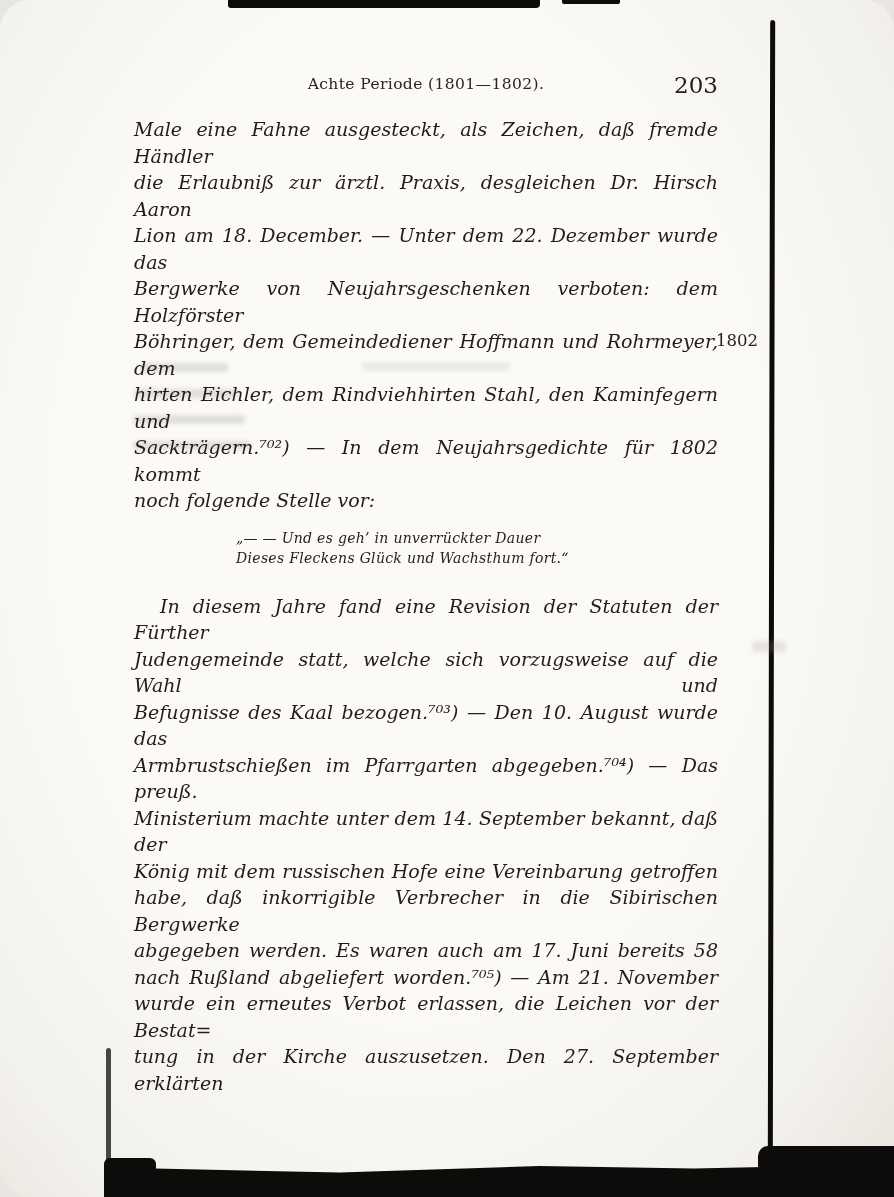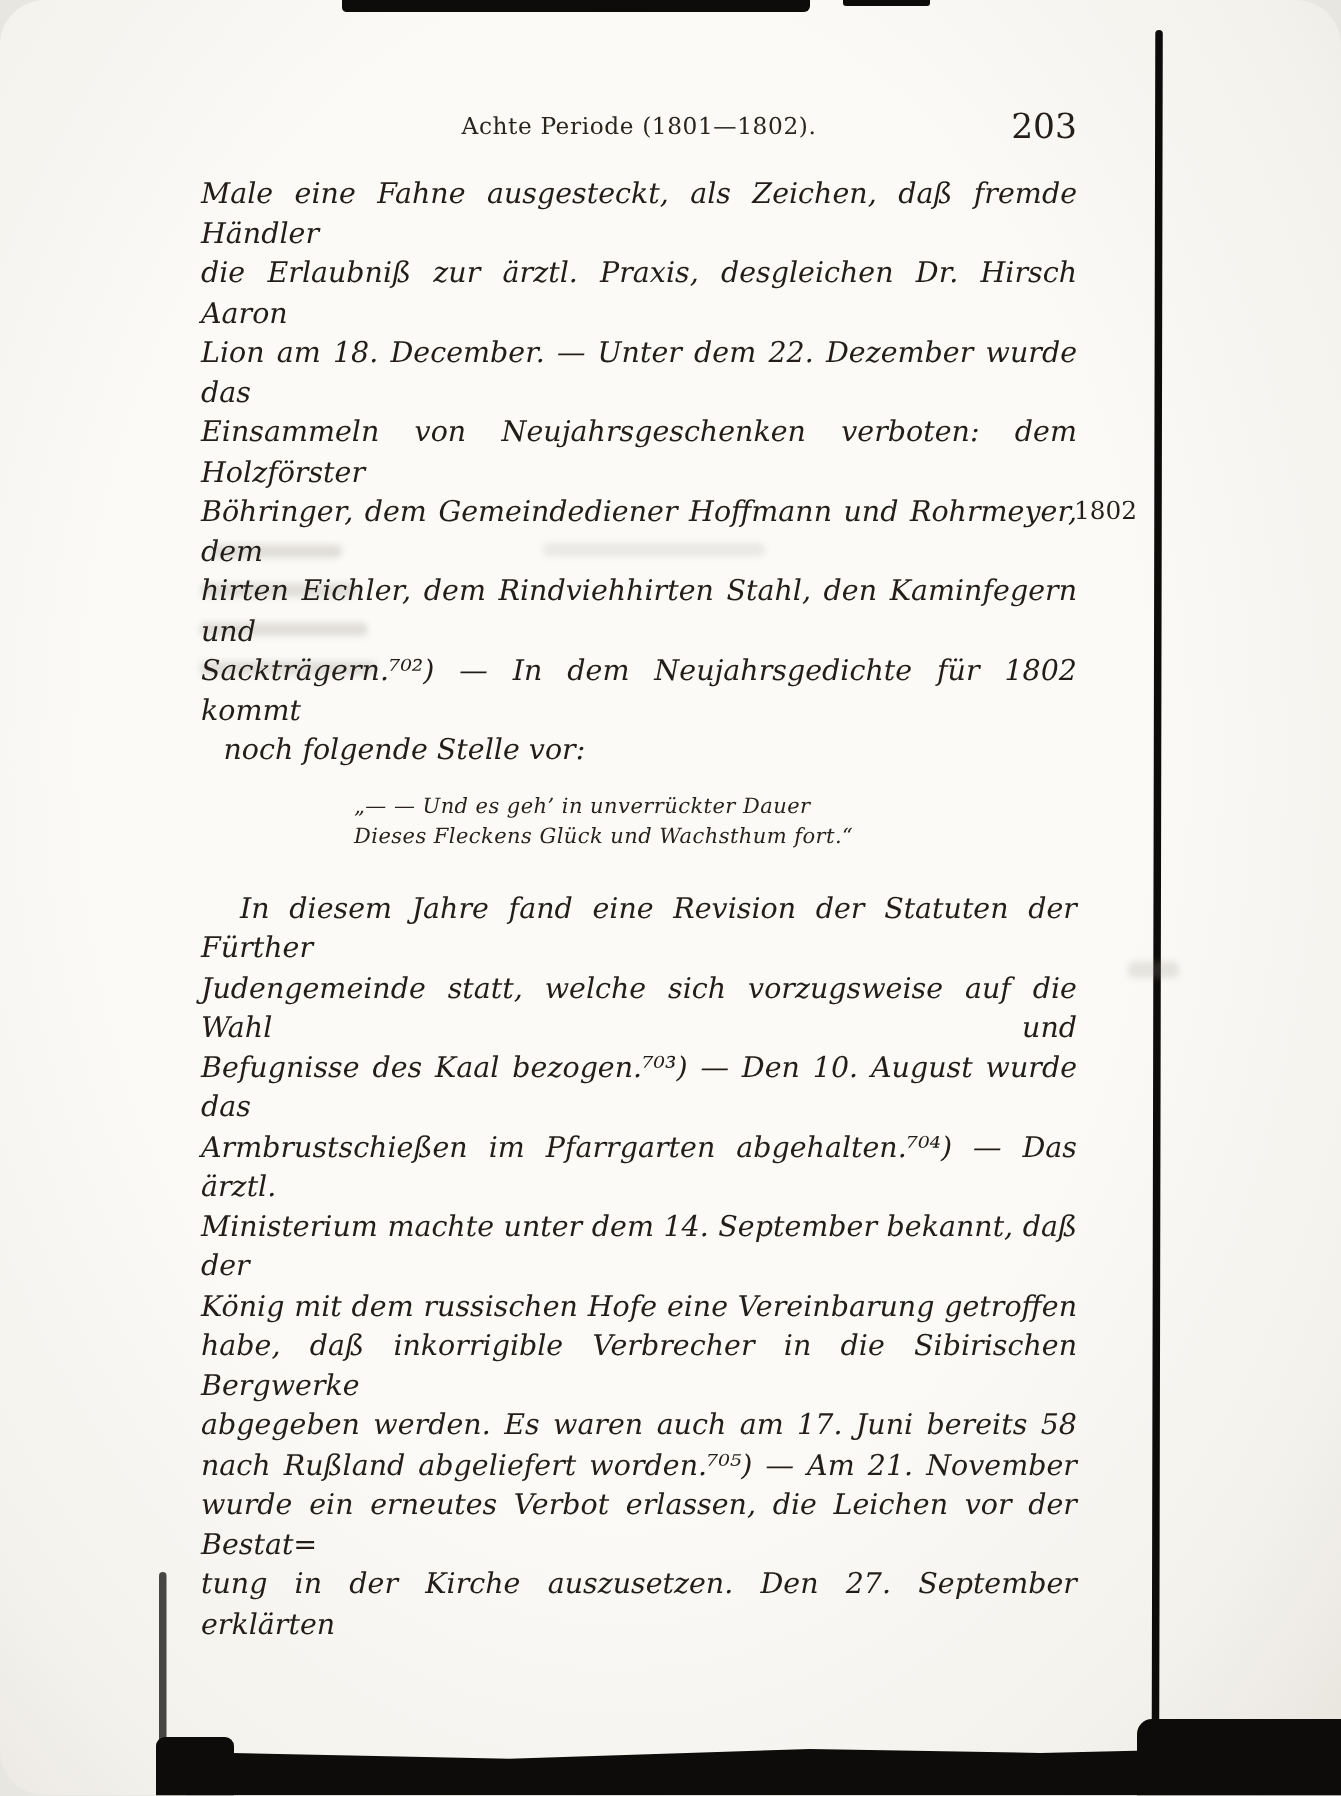--- a/index.html
+++ b/index.html
@@ -41,21 +41,21 @@
     text-align:right;font-size:23px;color:#241f1a;
   }
   
   .column{
     position:absolute;left:134px;top:116px;width:584px;
     font-size:19px;line-height:26.5px;color:#221d18;font-style:italic;
   }
   .para .line{
     text-align:justify;text-align-last:justify;text-justify:inter-word;
   }
-  .para .line.last{text-align-last:left;margin-left:15px;}
+  .para .line.last{text-align-last:left;}
   #p2 .line:first-child{text-indent:26px;}
   .quote{
     margin:14px 0 25px 102px;
     font-size:14px;line-height:20px;letter-spacing:.3px;color:#28221c;
   }
   .quote .line{text-align:left;text-align-last:left;}
   
   .margin-note{
     position:absolute;left:716px;top:331px;font-size:16.5px;color:#241f1a;
     font-family:"DejaVu Serif","Liberation Serif",serif;
@@ -82,35 +82,35 @@
   <div class="bleed b5"></div>
 
   <div class="running-title">Achte Periode (1801—1802).</div>
   <div class="page-number">203</div>
 
   <div class="column">
     <div class="para" id="p1">
         <div class="line">Male eine Fahne ausgesteckt, als Zeichen, daß fremde Händler</div>
         <div class="line">die Erlaubniß zur ärztl. Praxis, desgleichen Dr. Hirsch Aaron</div>
         <div class="line">Lion am 18. December. — Unter dem 22. Dezember wurde das</div>
-        <div class="line">Einsammeln von Neujahrsgeschenken verboten: dem Holzförster</div>
+        <div class="line">Bergwerke von Neujahrsgeschenken verboten: dem Holzförster</div>
         <div class="line">Böhringer, dem Gemeindediener Hoffmann und Rohrmeyer, dem</div>
         <div class="line">hirten Eichler, dem Rindviehhirten Stahl, den Kaminfegern und</div>
         <div class="line">Sackträgern.⁷⁰²) — In dem Neujahrsgedichte für 1802 kommt</div>
         <div class="line last">noch folgende Stelle vor:</div>
       </div>
     <div class="quote">
         <div class="line">„— — Und es geh’ in unverrückter Dauer</div>
         <div class="line last">Dieses Fleckens Glück und Wachsthum fort.“</div>
       </div>
     <div class="para" id="p2">
         <div class="line">In diesem Jahre fand eine Revision der Statuten der Fürther</div>
         <div class="line">Judengemeinde statt, welche sich vorzugsweise auf die Wahl und</div>
         <div class="line">Befugnisse des Kaal bezogen.⁷⁰³) — Den 10. August wurde das</div>
-        <div class="line">Armbrustschießen im Pfarrgarten abgehalten.⁷⁰⁴) — Das ärztl.</div>
+        <div class="line">Armbrustschießen im Pfarrgarten abgegeben.⁷⁰⁴) — Das preuß.</div>
         <div class="line">Ministerium machte unter dem 14. September bekannt, daß der</div>
         <div class="line">König mit dem russischen Hofe eine Vereinbarung getroffen</div>
         <div class="line">habe, daß inkorrigible Verbrecher in die Sibirischen Bergwerke</div>
         <div class="line">abgegeben werden. Es waren auch am 17. Juni bereits 58</div>
         <div class="line">nach Rußland abgeliefert worden.⁷⁰⁵) — Am 21. November</div>
         <div class="line">wurde ein erneutes Verbot erlassen, die Leichen vor der Bestat=</div>
         <div class="line">tung in der Kirche auszusetzen. Den 27. September erklärten</div>
       </div>
   </div>
 

